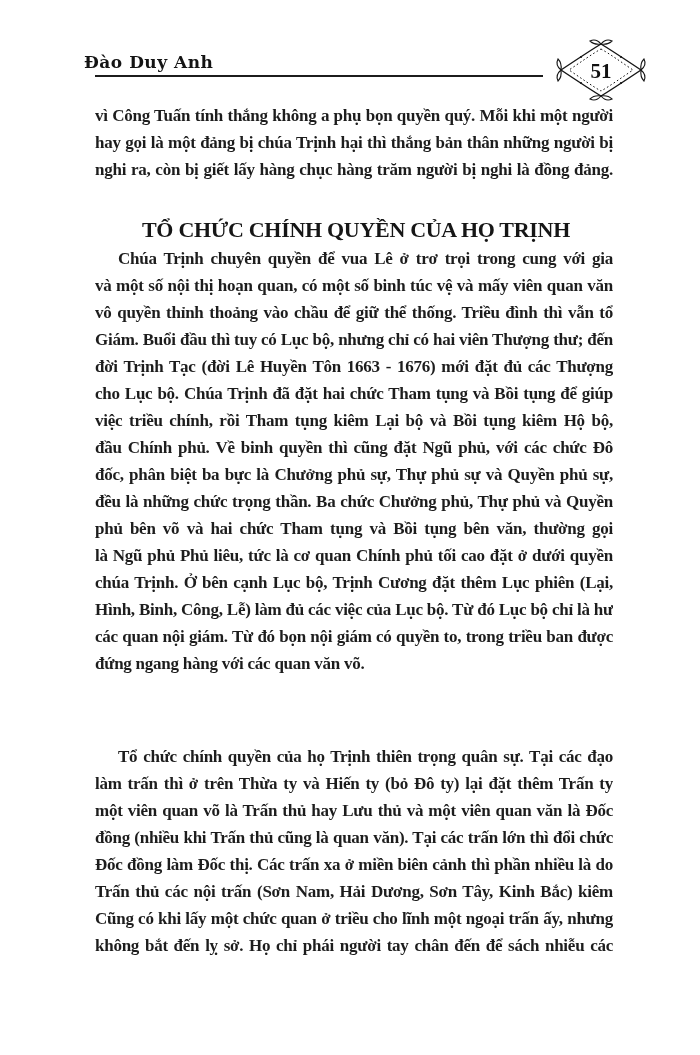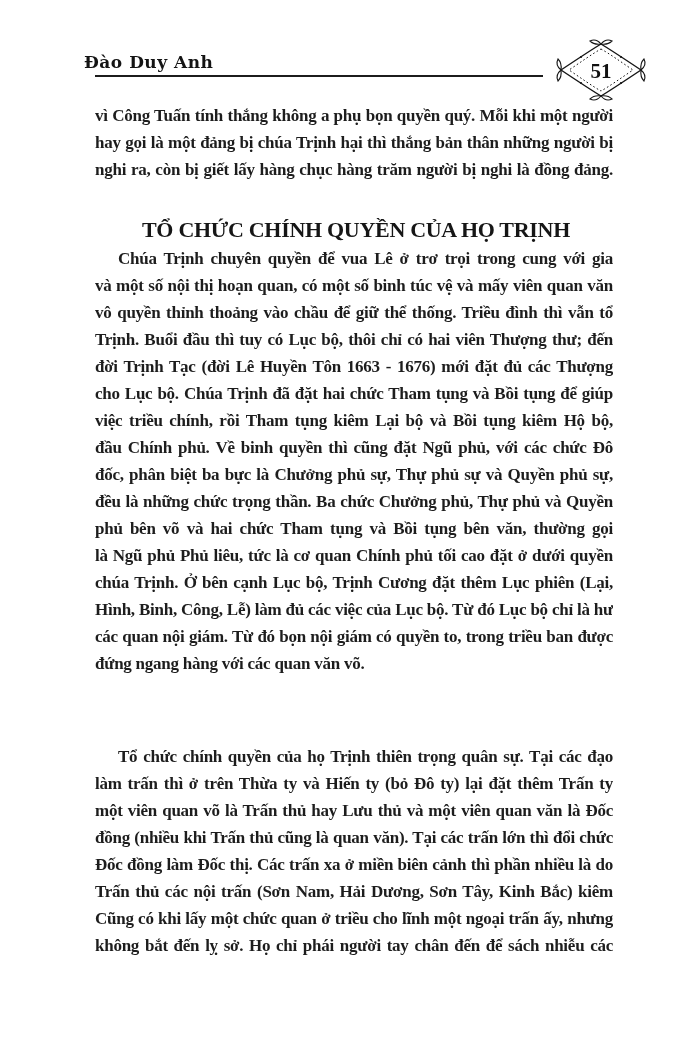--- a/index.html
+++ b/index.html
@@ -103,21 +103,21 @@
         <div class="line">hay gọi là một đảng bị chúa Trịnh hại thì thắng bản thân những người bị</div>
         <div class="line">nghi ra, còn bị giết lấy hàng chục hàng trăm người bị nghi là đồng đảng.</div>
       </div>
 
     <h2 class="heading">TỔ CHỨC CHÍNH QUYỀN CỦA HỌ TRỊNH</h2>
 
     <div class="para indent" id="para-2">
         <div class="line">Chúa Trịnh chuyên quyền để vua Lê ở trơ trọi trong cung với gia thuộc</div>
         <div class="line">và một số nội thị hoạn quan, có một số binh túc vệ và mấy viên quan văn</div>
         <div class="line">vô quyền thỉnh thoảng vào chầu để giữ thể thống. Triều đình thì vẫn tổ</div>
-        <div class="line">Trịnh. Buổi đầu thì tuy có Lục bộ, thôi chỉ có hai viên Thượng thư; đến</div>
+        <div class="line">Giám. Buổi đầu thì tuy có Lục bộ, nhưng chỉ có hai viên Thượng thư; đến</div>
         <div class="line">đời Trịnh Tạc (đời Lê Huyền Tôn 1663 - 1676) mới đặt đủ các Thượng thư</div>
         <div class="line">cho Lục bộ. Chúa Trịnh đã đặt hai chức Tham tụng và Bồi tụng để giúp</div>
         <div class="line">việc triều chính, rồi Tham tụng kiêm Lại bộ và Bồi tụng kiêm Hộ bộ, đứng</div>
         <div class="line">đầu Chính phủ. Về binh quyền thì cũng đặt Ngũ phủ, với các chức Đô</div>
         <div class="line">đốc, phân biệt ba bực là Chưởng phủ sự, Thự phủ sự và Quyền phủ sự,</div>
         <div class="line">đều là những chức trọng thần. Ba chức Chưởng phủ, Thự phủ và Quyền</div>
         <div class="line">phủ bên võ và hai chức Tham tụng và Bồi tụng bên văn, thường gọi chung</div>
         <div class="line">là Ngũ phủ Phủ liêu, tức là cơ quan Chính phủ tối cao đặt ở dưới quyền</div>
         <div class="line">chúa Trịnh. Ở bên cạnh Lục bộ, Trịnh Cương đặt thêm Lục phiên (Lại, Hộ,</div>
         <div class="line">Hình, Binh, Công, Lễ) làm đủ các việc của Lục bộ. Từ đó Lục bộ chỉ là hư</div>

